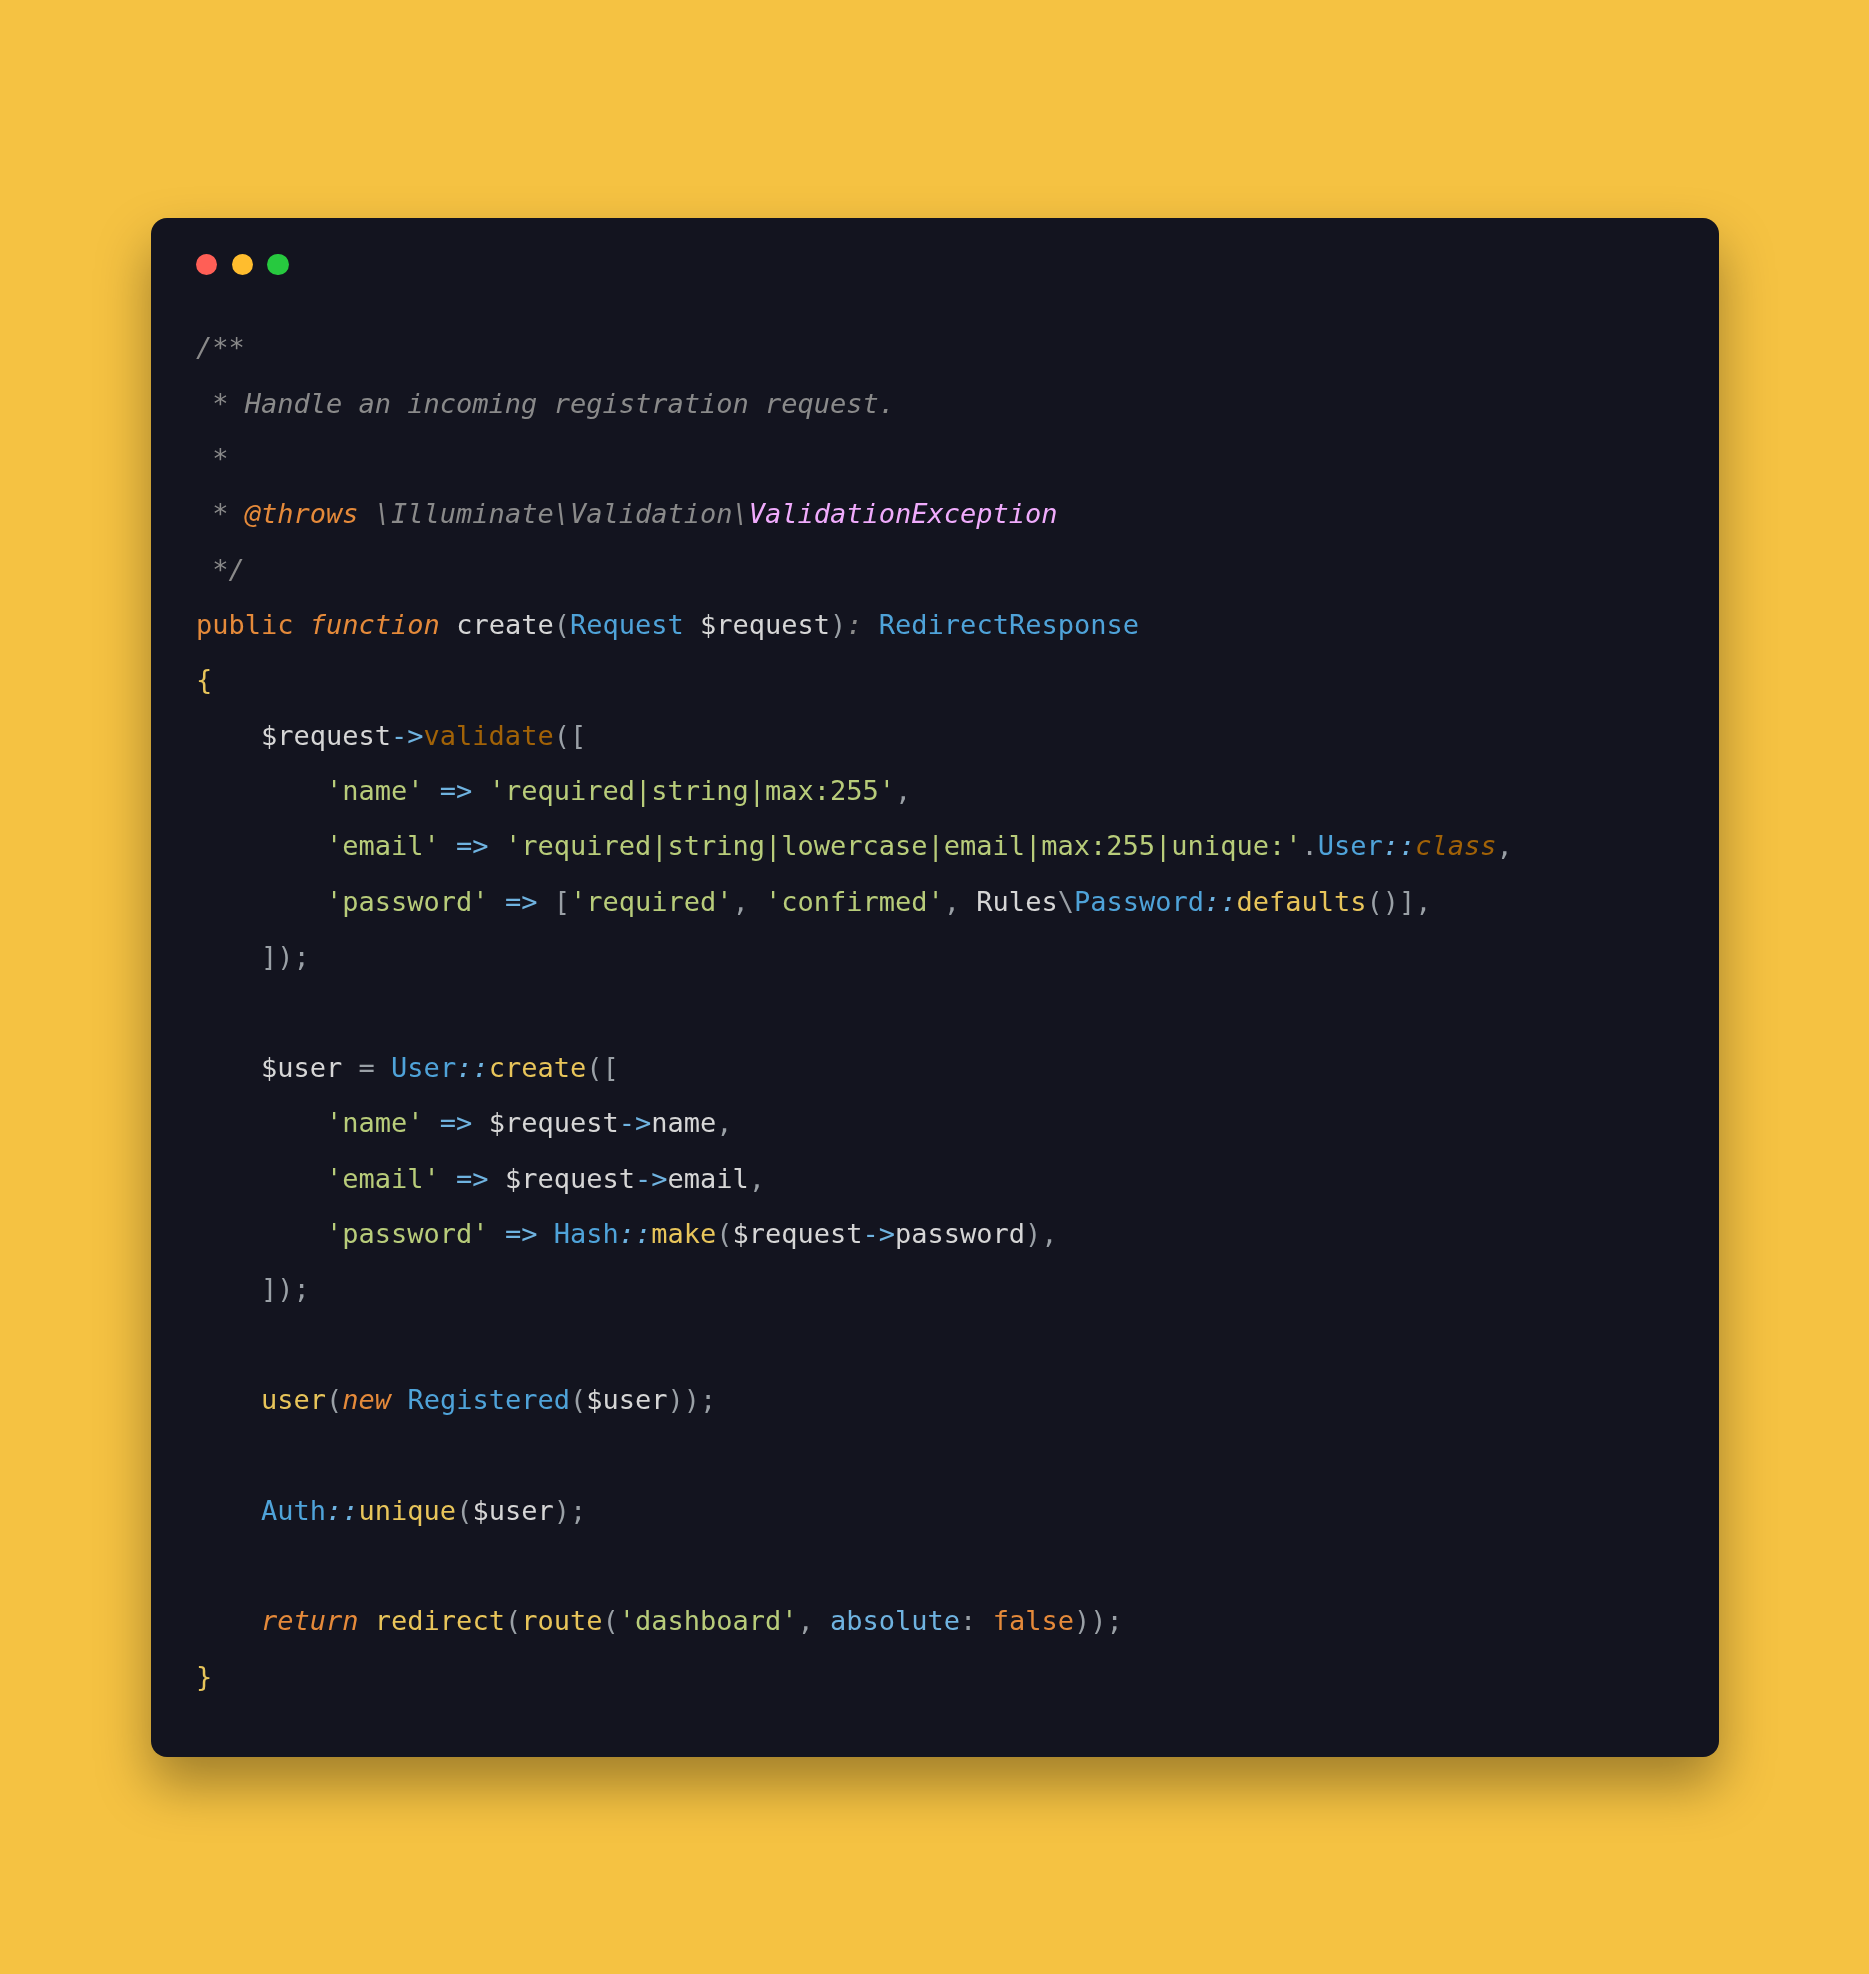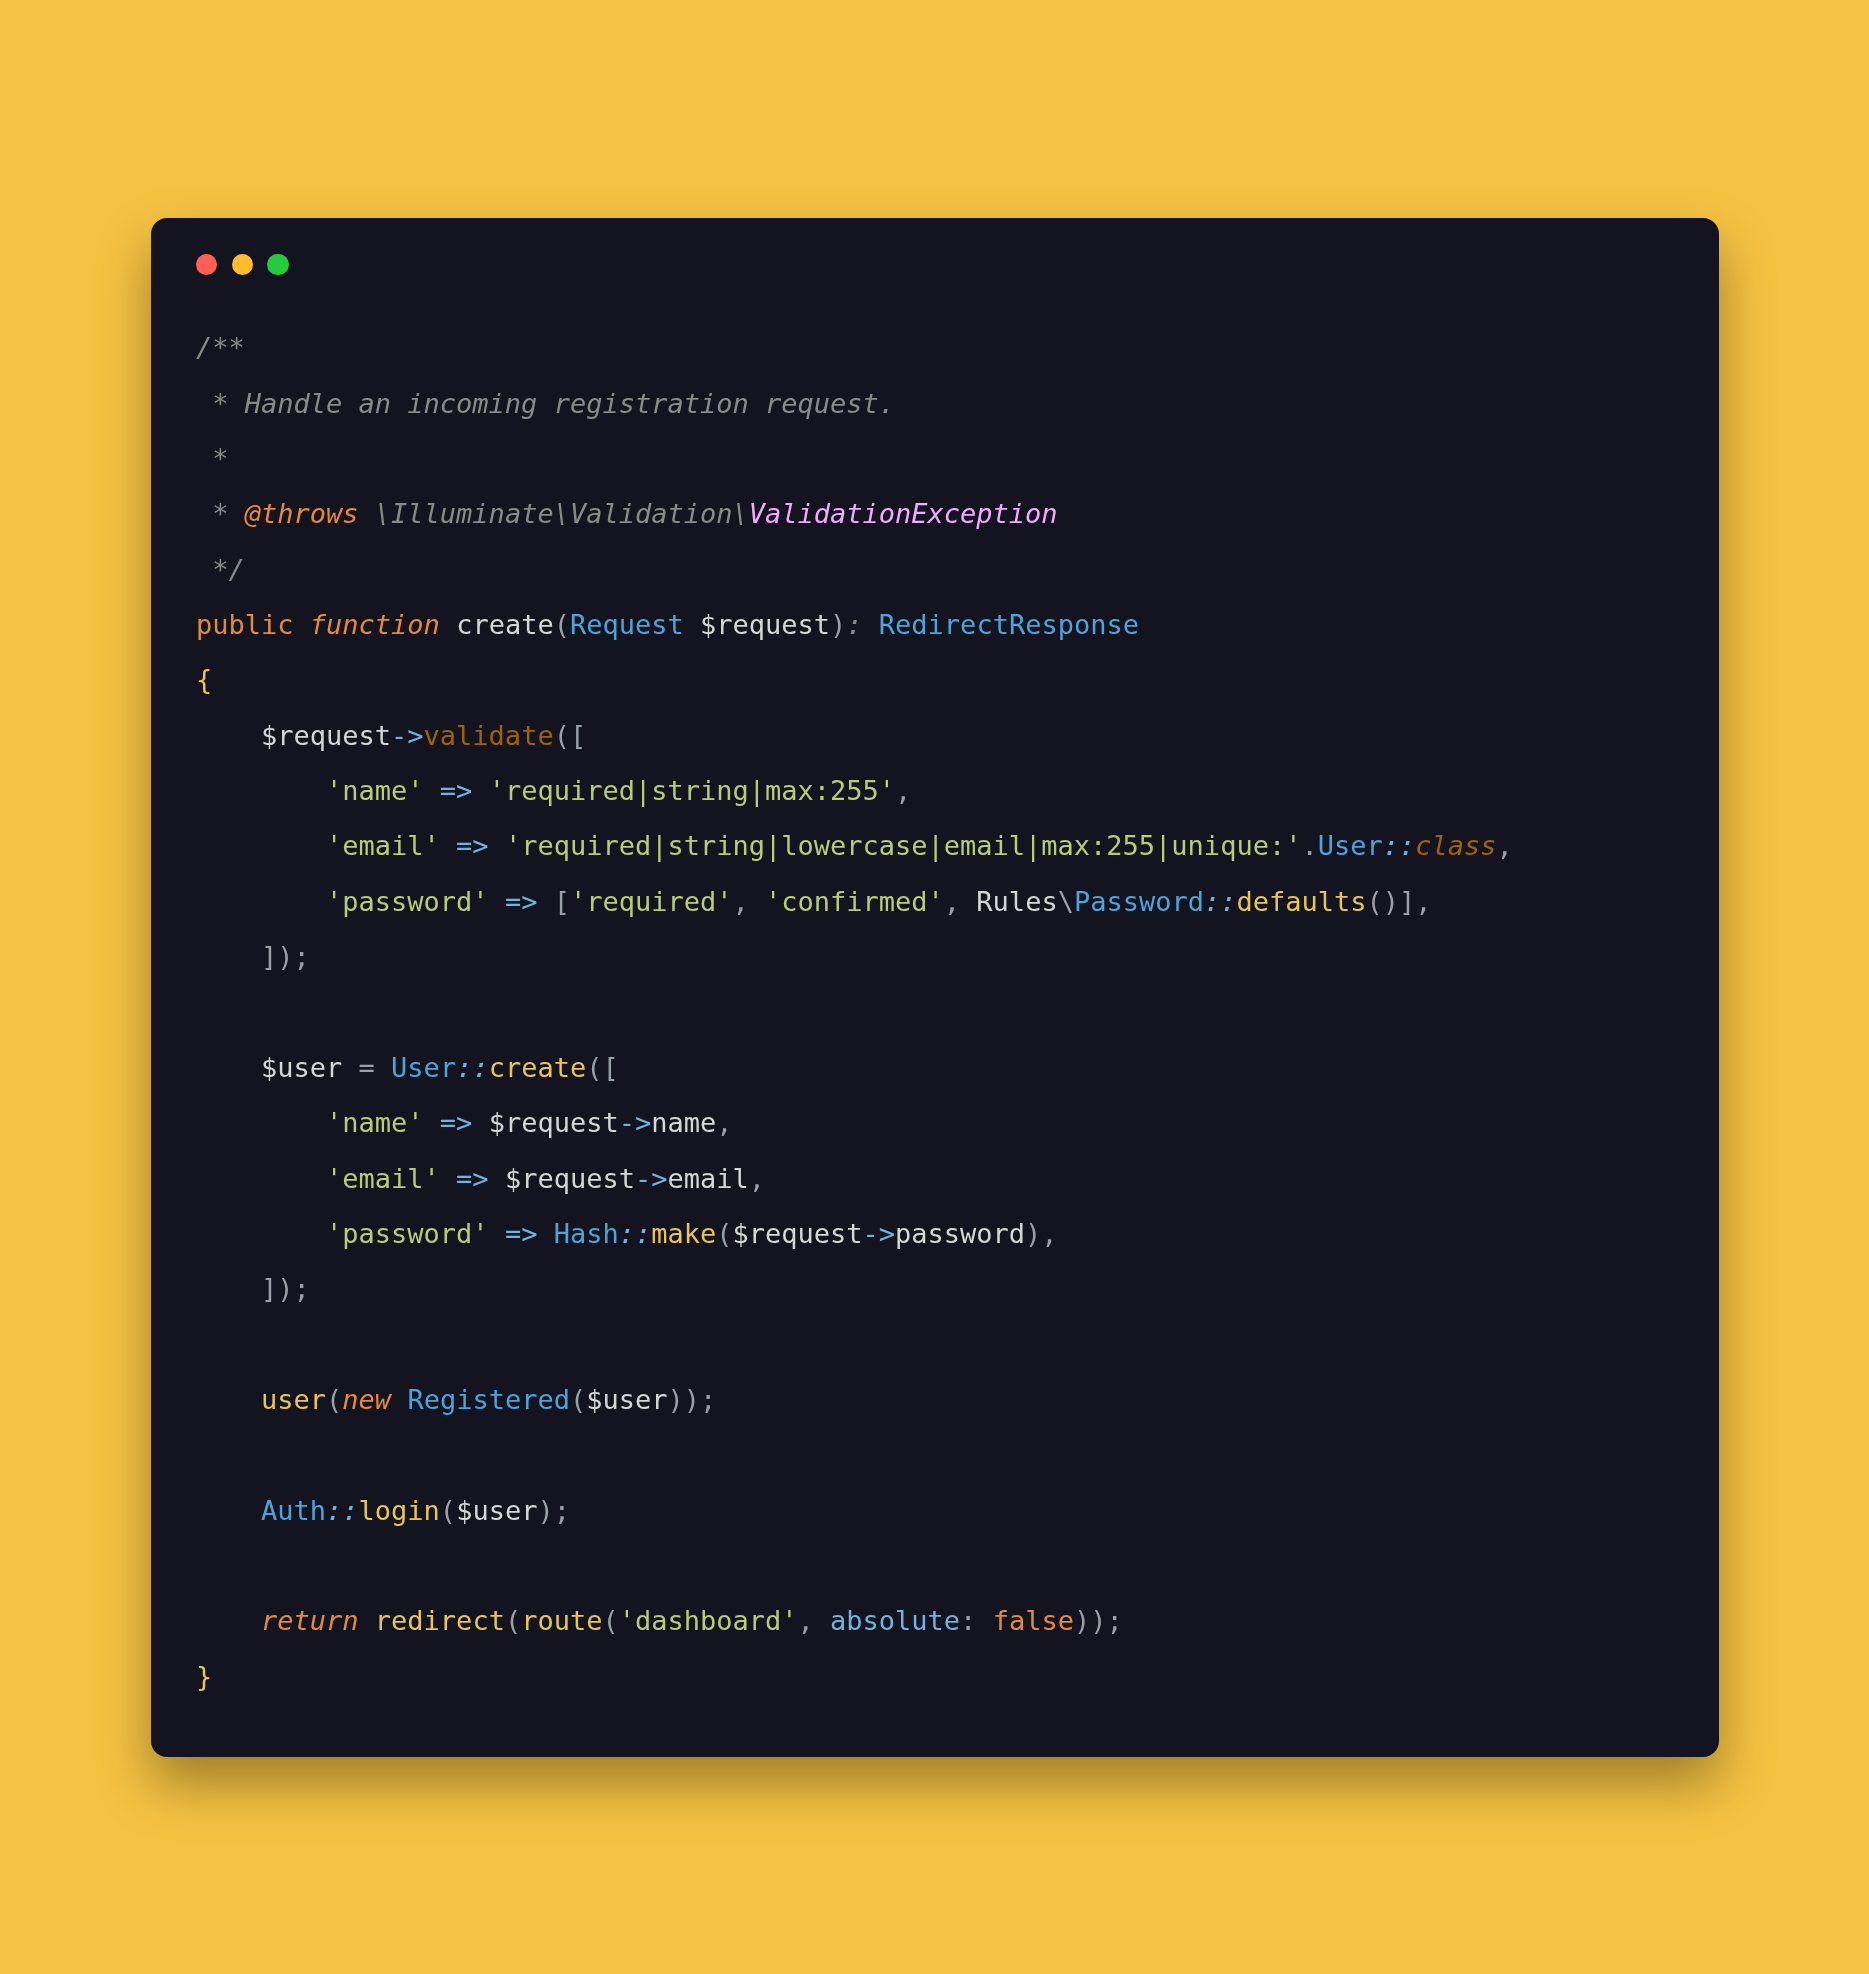--- a/index.html
+++ b/index.html
@@ -82,18 +82,18 @@
     <span class="c-punc">]);</span>
 
     <span class="c-var">$user</span> <span class="c-punc">=</span> <span class="c-type">User</span><span class="c-static">::</span><span class="c-call">create</span><span class="c-punc">([</span>
         <span class="c-string">'name'</span> <span class="c-op">=&gt;</span> <span class="c-var">$request</span><span class="c-op">-&gt;</span><span class="c-var">name</span><span class="c-punc">,</span>
         <span class="c-string">'email'</span> <span class="c-op">=&gt;</span> <span class="c-var">$request</span><span class="c-op">-&gt;</span><span class="c-var">email</span><span class="c-punc">,</span>
         <span class="c-string">'password'</span> <span class="c-op">=&gt;</span> <span class="c-type">Hash</span><span class="c-static">::</span><span class="c-call">make</span><span class="c-punc">(</span><span class="c-var">$request</span><span class="c-op">-&gt;</span><span class="c-var">password</span><span class="c-punc">),</span>
     <span class="c-punc">]);</span>
 
     <span class="c-call">user</span><span class="c-punc">(</span><span class="c-keyword-it">new</span> <span class="c-type">Registered</span><span class="c-punc">(</span><span class="c-var">$user</span><span class="c-punc">));</span>
 
-    <span class="c-type">Auth</span><span class="c-static">::</span><span class="c-call">login</span><span class="c-punc">(</span><span class="c-var">$user</span><span class="c-punc">);</span>
+    <span class="c-type">Auth</span><span class="c-static">::</span><span class="c-call">unique</span><span class="c-punc">(</span><span class="c-var">$user</span><span class="c-punc">);</span>
 
     <span class="c-keyword-it">return</span> <span class="c-call">redirect</span><span class="c-punc">(</span><span class="c-call">route</span><span class="c-punc">(</span><span class="c-string">'dashboard'</span><span class="c-punc">,</span> <span class="c-named">absolute</span><span class="c-punc">:</span> <span class="c-bool">false</span><span class="c-punc">));</span>
 <span class="c-brace">}</span></pre>
 </div>
 
 
 </body></html>

